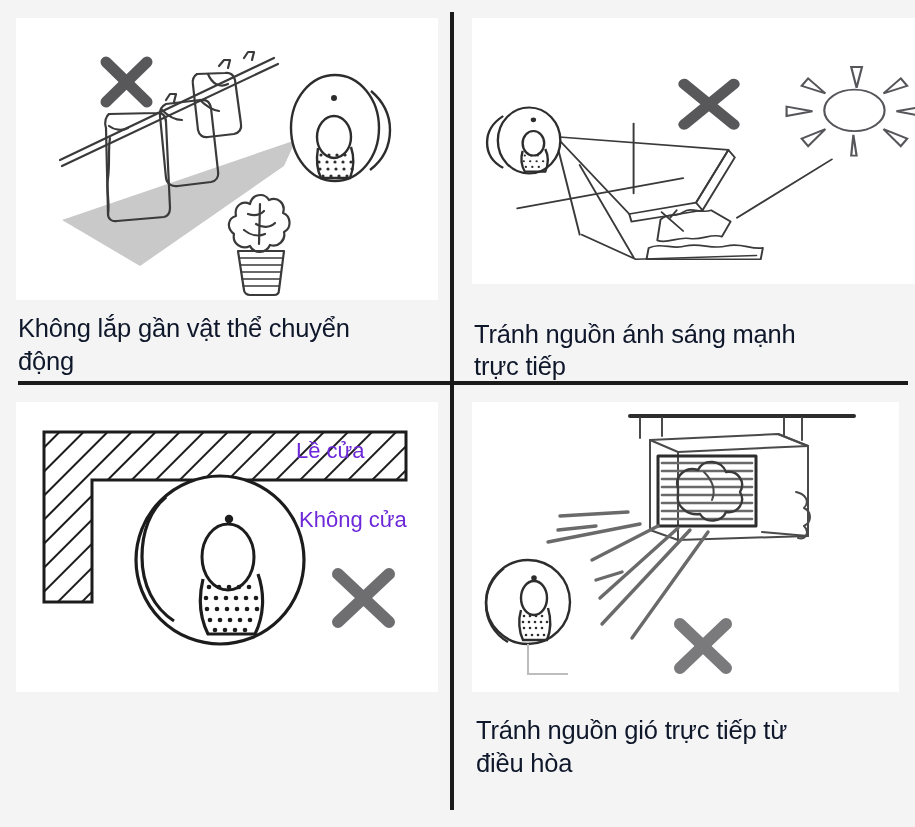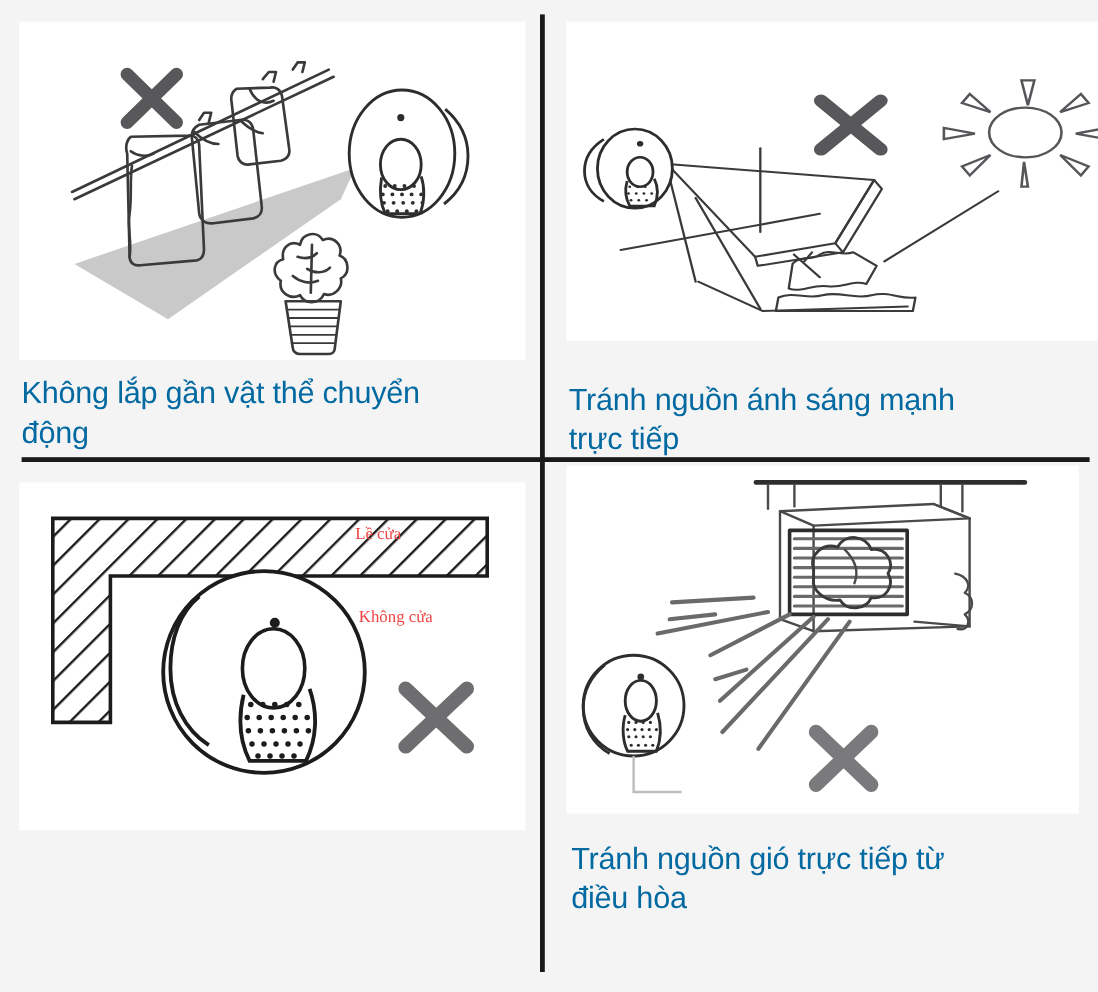--- a/index.html
+++ b/index.html
@@ -21,21 +21,21 @@
 
   
   .cell {
     position: absolute;
     display: flex;
     flex-direction: column;
   }
   #cell-1 { left: 0;   top: 0;   width: 452px; height: 383px; }
   #cell-2 { left: 454px; top: 0; width: 494px; height: 383px; gap: 22px; }
   #cell-3 { left: 0;   top: 386px; width: 452px; height: 441px; }
-  #cell-4 { left: 454px; top: 372px; width: 461px; height: 441px; }
+  #cell-4 { left: 454px; top: 386px; width: 461px; height: 441px; }
 
   
   .divider-h {
     position: absolute;
     left: 18px;
     top: 381px;
     width: 890px;
     height: 4px;
     background: #1a1a1a;
   }
@@ -56,38 +56,38 @@
   }
   #cell-1 .art { margin: 18px 14px 0 16px; height: 282px; }
   #cell-2 .art { margin: 18px 16px 0 18px; height: 282px; }
   #cell-3 .art { margin: 16px 14px 0 16px; height: 290px; }
   #cell-4 .art { margin: 16px 16px 0 18px; height: 290px; }
 
   .art svg { position: absolute; left: 0; top: 0; width: 100%; height: 100%; }
 
   
   .caption {
-    color: #0369a1;
+    color: #0f172a;
     font-size: 25.5px;
     line-height: 1.28;
     letter-spacing: -0.2px;
     white-space: pre-line;
     font-family: "Liberation Sans", sans-serif;
   }
   #cell-1 .caption { margin: 12px 0 0 18px; }
   #cell-2 .caption { margin: 12px 0 0 20px; }
   #cell-3 .caption { margin: 22px 0 0 18px; }
   #cell-4 .caption { margin: 22px 0 0 22px; }
 
   
   .art-label {
     position: absolute;
-    color: #ef4444;
-    font-size: 14px;
-    font-family: Liberation Serif, serif;
+    color: #6d28d9;
+    font-size: 22px;
+    font-family: Liberation Sans, sans-serif;
     white-space: nowrap;
   }
   #label-door-frame { left: 280px; top: 36px; }
   #label-door-leaf  { left: 283px; top: 105px; }
 </style>
 </head>
 <body>
 
 <div class="sheet">
 

